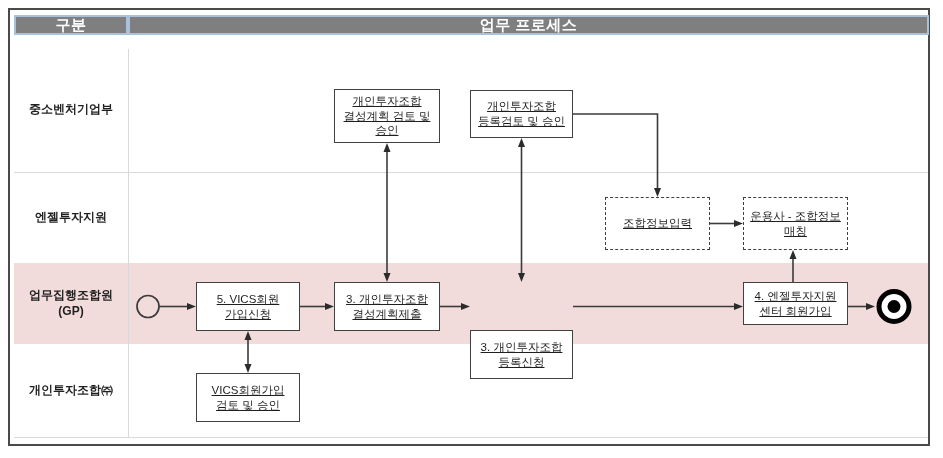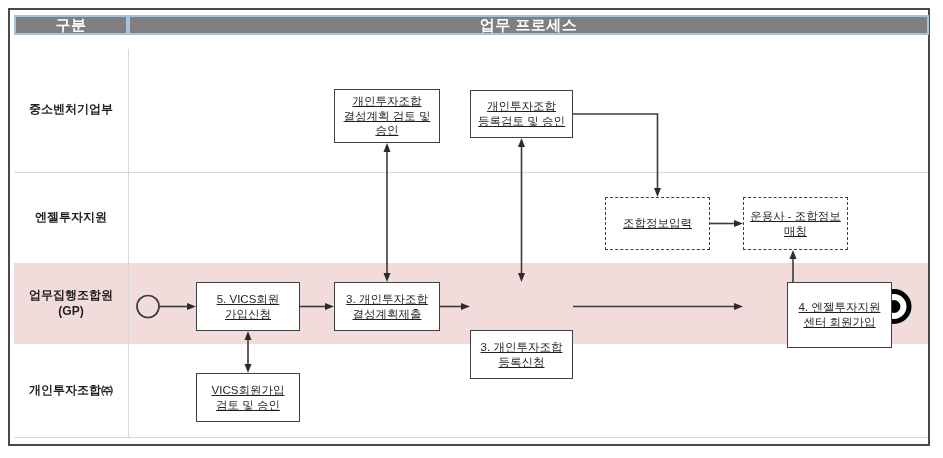--- a/index.html
+++ b/index.html
@@ -120,17 +120,17 @@
 <div class="node dashed" style="left:605px;top:197px;width:105px;height:53px;">조합정보입력</div>
 <div class="node dashed" style="left:743px;top:197px;width:105px;height:53px;">운용사 - 조합정보
 매칭</div>
 
 <div class="node" style="left:196px;top:282px;width:104px;height:49px;">5. VICS회원
 가입신청</div>
 <div class="node" style="left:334px;top:282px;width:106px;height:49px;">3. 개인투자조합
 결성계획제출</div>
 <div class="node" style="left:470px;top:282px;width:103px;height:49px;margin-top:48px;">3. 개인투자조합
 등록신청</div>
-<div class="node" style="left:743px;top:282px;width:105px;height:66px;margin-left:44px;">4. 엔젤투자지원
+<div class="node" style="left:743px;top:282px;width:105px;height:43px;">4. 엔젤투자지원
 센터 회원가입</div>
 
 <div class="node" style="left:196px;top:373px;width:104px;height:49px;">VICS회원가입
 검토 및 승인</div>
 
 </body></html>

